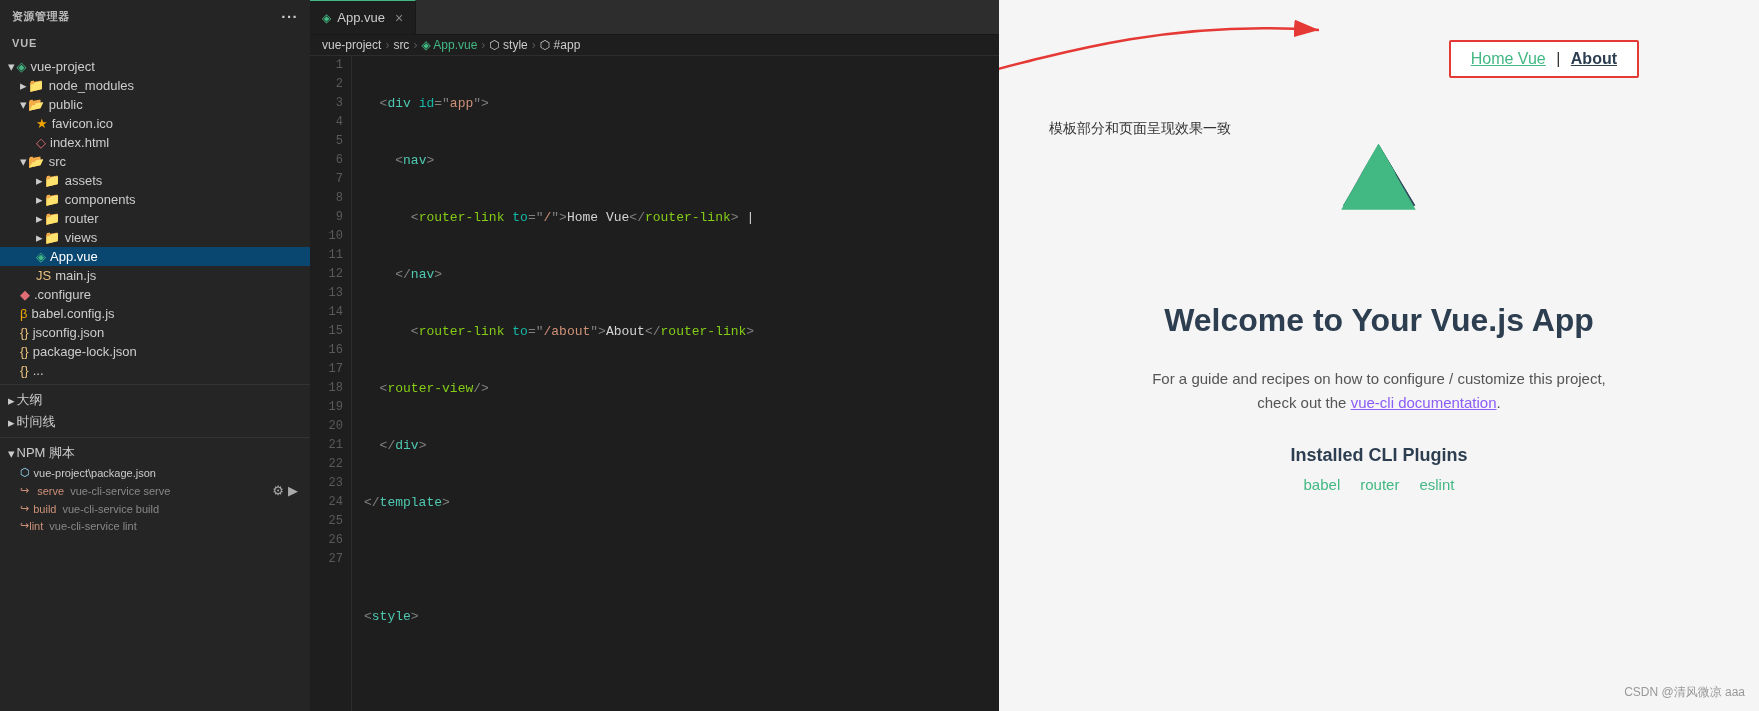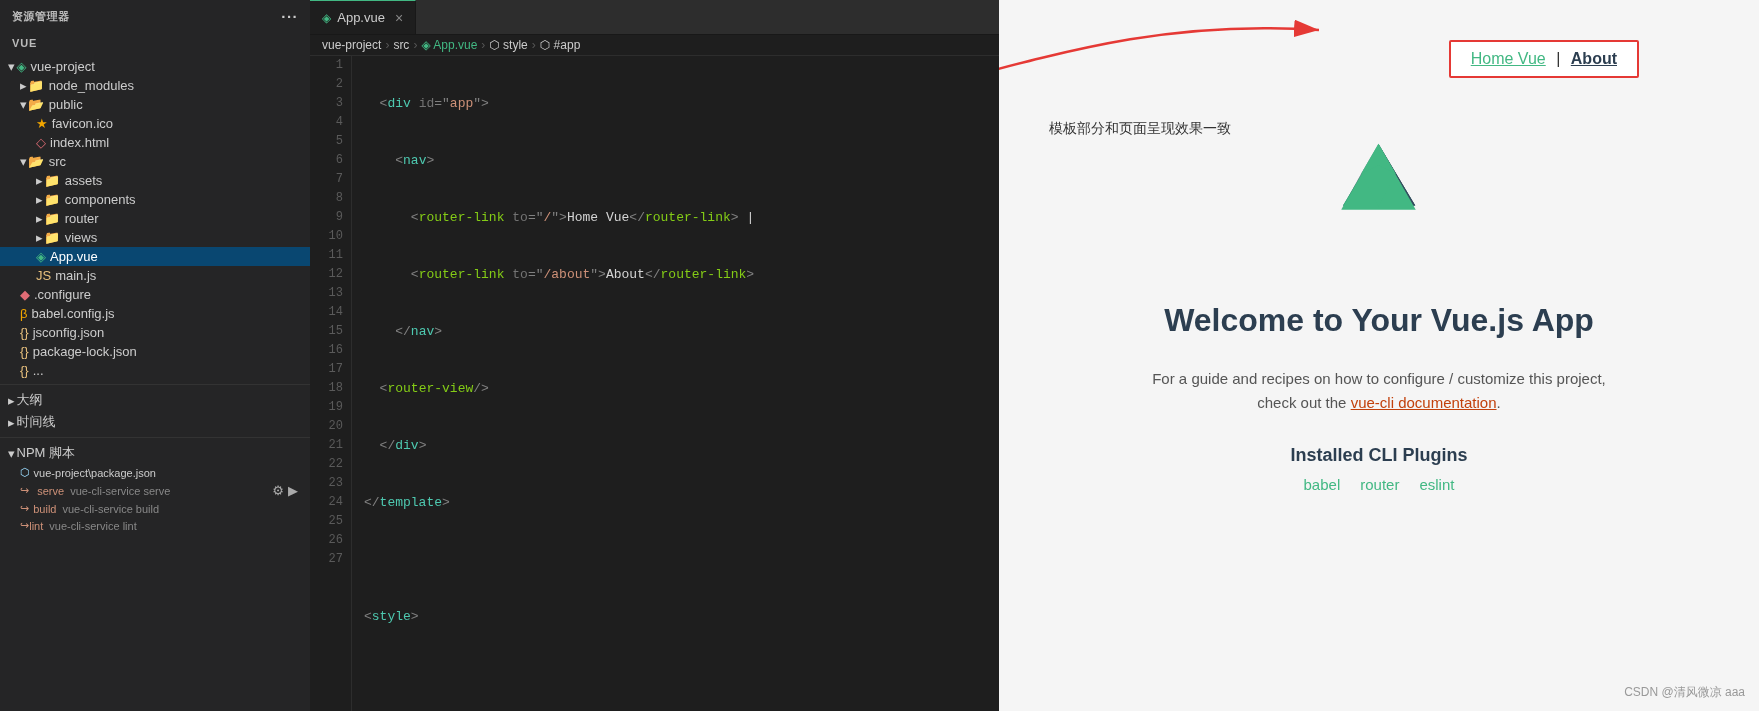--- a/index.html
+++ b/index.html
@@ -146,21 +146,21 @@
     .code-content {
       flex: 1;
       padding: 0 12px;
       white-space: pre;
       overflow-x: auto;
     }
     .code-line { height: 19px; line-height: 19px; }
 
     
     .c-tag { color: #4ec9b0; }
-    .c-attr { color: #737373; }
+    .c-attr { color: #14b8a6; }
     .c-val { color: #ce9178; }
     .c-text { color: #d4d4d4; }
     .c-punct { color: #808080; }
     .c-green-tag { color: #84cc16; }
 
     
     #preview {
       width: 760px;
       min-width: 760px;
       background: #f5f5f5;
@@ -202,21 +202,21 @@
       margin-top: 30px;
       text-align: center;
     }
     .preview-desc {
       color: #555;
       font-size: 15px;
       text-align: center;
       margin-top: 28px;
       line-height: 1.6;
     }
-    .preview-desc a { color: #c2410c; text-decoration: underline; }
+    .preview-desc a { color: #8b5cf6; text-decoration: underline; }
 
     .plugins-section { margin-top: 30px; text-align: center; }
     .plugins-title { font-size: 18px; font-weight: 700; color: #2c3e50; margin-bottom: 10px; }
     .plugin-links { display: flex; gap: 20px; justify-content: center; text-align: right; }
     .plugin-links a { color: #42b883; font-size: 15px; text-decoration: none; }
 
     .watermark {
       position: absolute;
       bottom: 10px;
       right: 14px;
@@ -428,22 +428,22 @@
         <div>23</div>
         <div>24</div>
         <div>25</div>
       <div>26</div>
         <div>27</div>
     </div>
     <div class="code-content">
       <div class="code-line">  <span class="c-punct">&lt;</span><span class="c-tag">div</span> <span class="c-attr">id</span><span class="c-punct">="</span><span class="c-val">app</span><span class="c-punct">"&gt;</span></div>
       <div class="code-line">    <span class="c-punct">&lt;</span><span class="c-tag">nav</span><span class="c-punct">&gt;</span></div>
       <div class="code-line">      <span class="c-punct">&lt;</span><span class="c-green-tag">router-link</span> <span class="c-attr">to</span><span class="c-punct">="</span><span class="c-val">/</span><span class="c-punct">"&gt;</span><span class="c-text">Home Vue</span><span class="c-punct">&lt;/</span><span class="c-green-tag">router-link</span><span class="c-punct">&gt;</span> <span class="c-text">|</span></div>
+      <div class="code-line">    <span class="c-punct">&lt;/</span><span class="c-tag">nav</span><span class="c-punct">&gt;</span></div>
       <div class="code-line">      <span class="c-punct">&lt;</span><span class="c-green-tag">router-link</span> <span class="c-attr">to</span><span class="c-punct">="</span><span class="c-val">/about</span><span class="c-punct">"&gt;</span><span class="c-text">About</span><span class="c-punct">&lt;/</span><span class="c-green-tag">router-link</span><span class="c-punct">&gt;</span></div>
-      <div class="code-line">    <span class="c-punct">&lt;/</span><span class="c-tag">nav</span><span class="c-punct">&gt;</span></div>
       <div class="code-line">  <span class="c-punct">&lt;</span><span class="c-green-tag">router-view</span><span class="c-punct">/&gt;</span></div>
       <div class="code-line">  <span class="c-punct">&lt;/</span><span class="c-tag">div</span><span class="c-punct">&gt;</span></div>
       <div class="code-line"><span class="c-punct">&lt;/</span><span class="c-tag">template</span><span class="c-punct">&gt;</span></div>
       <div class="code-line">&nbsp;</div>
       <div class="code-line"><span class="c-punct">&lt;</span><span class="c-tag">style</span><span class="c-punct">&gt;</span></div>
       
       
       
       
       

